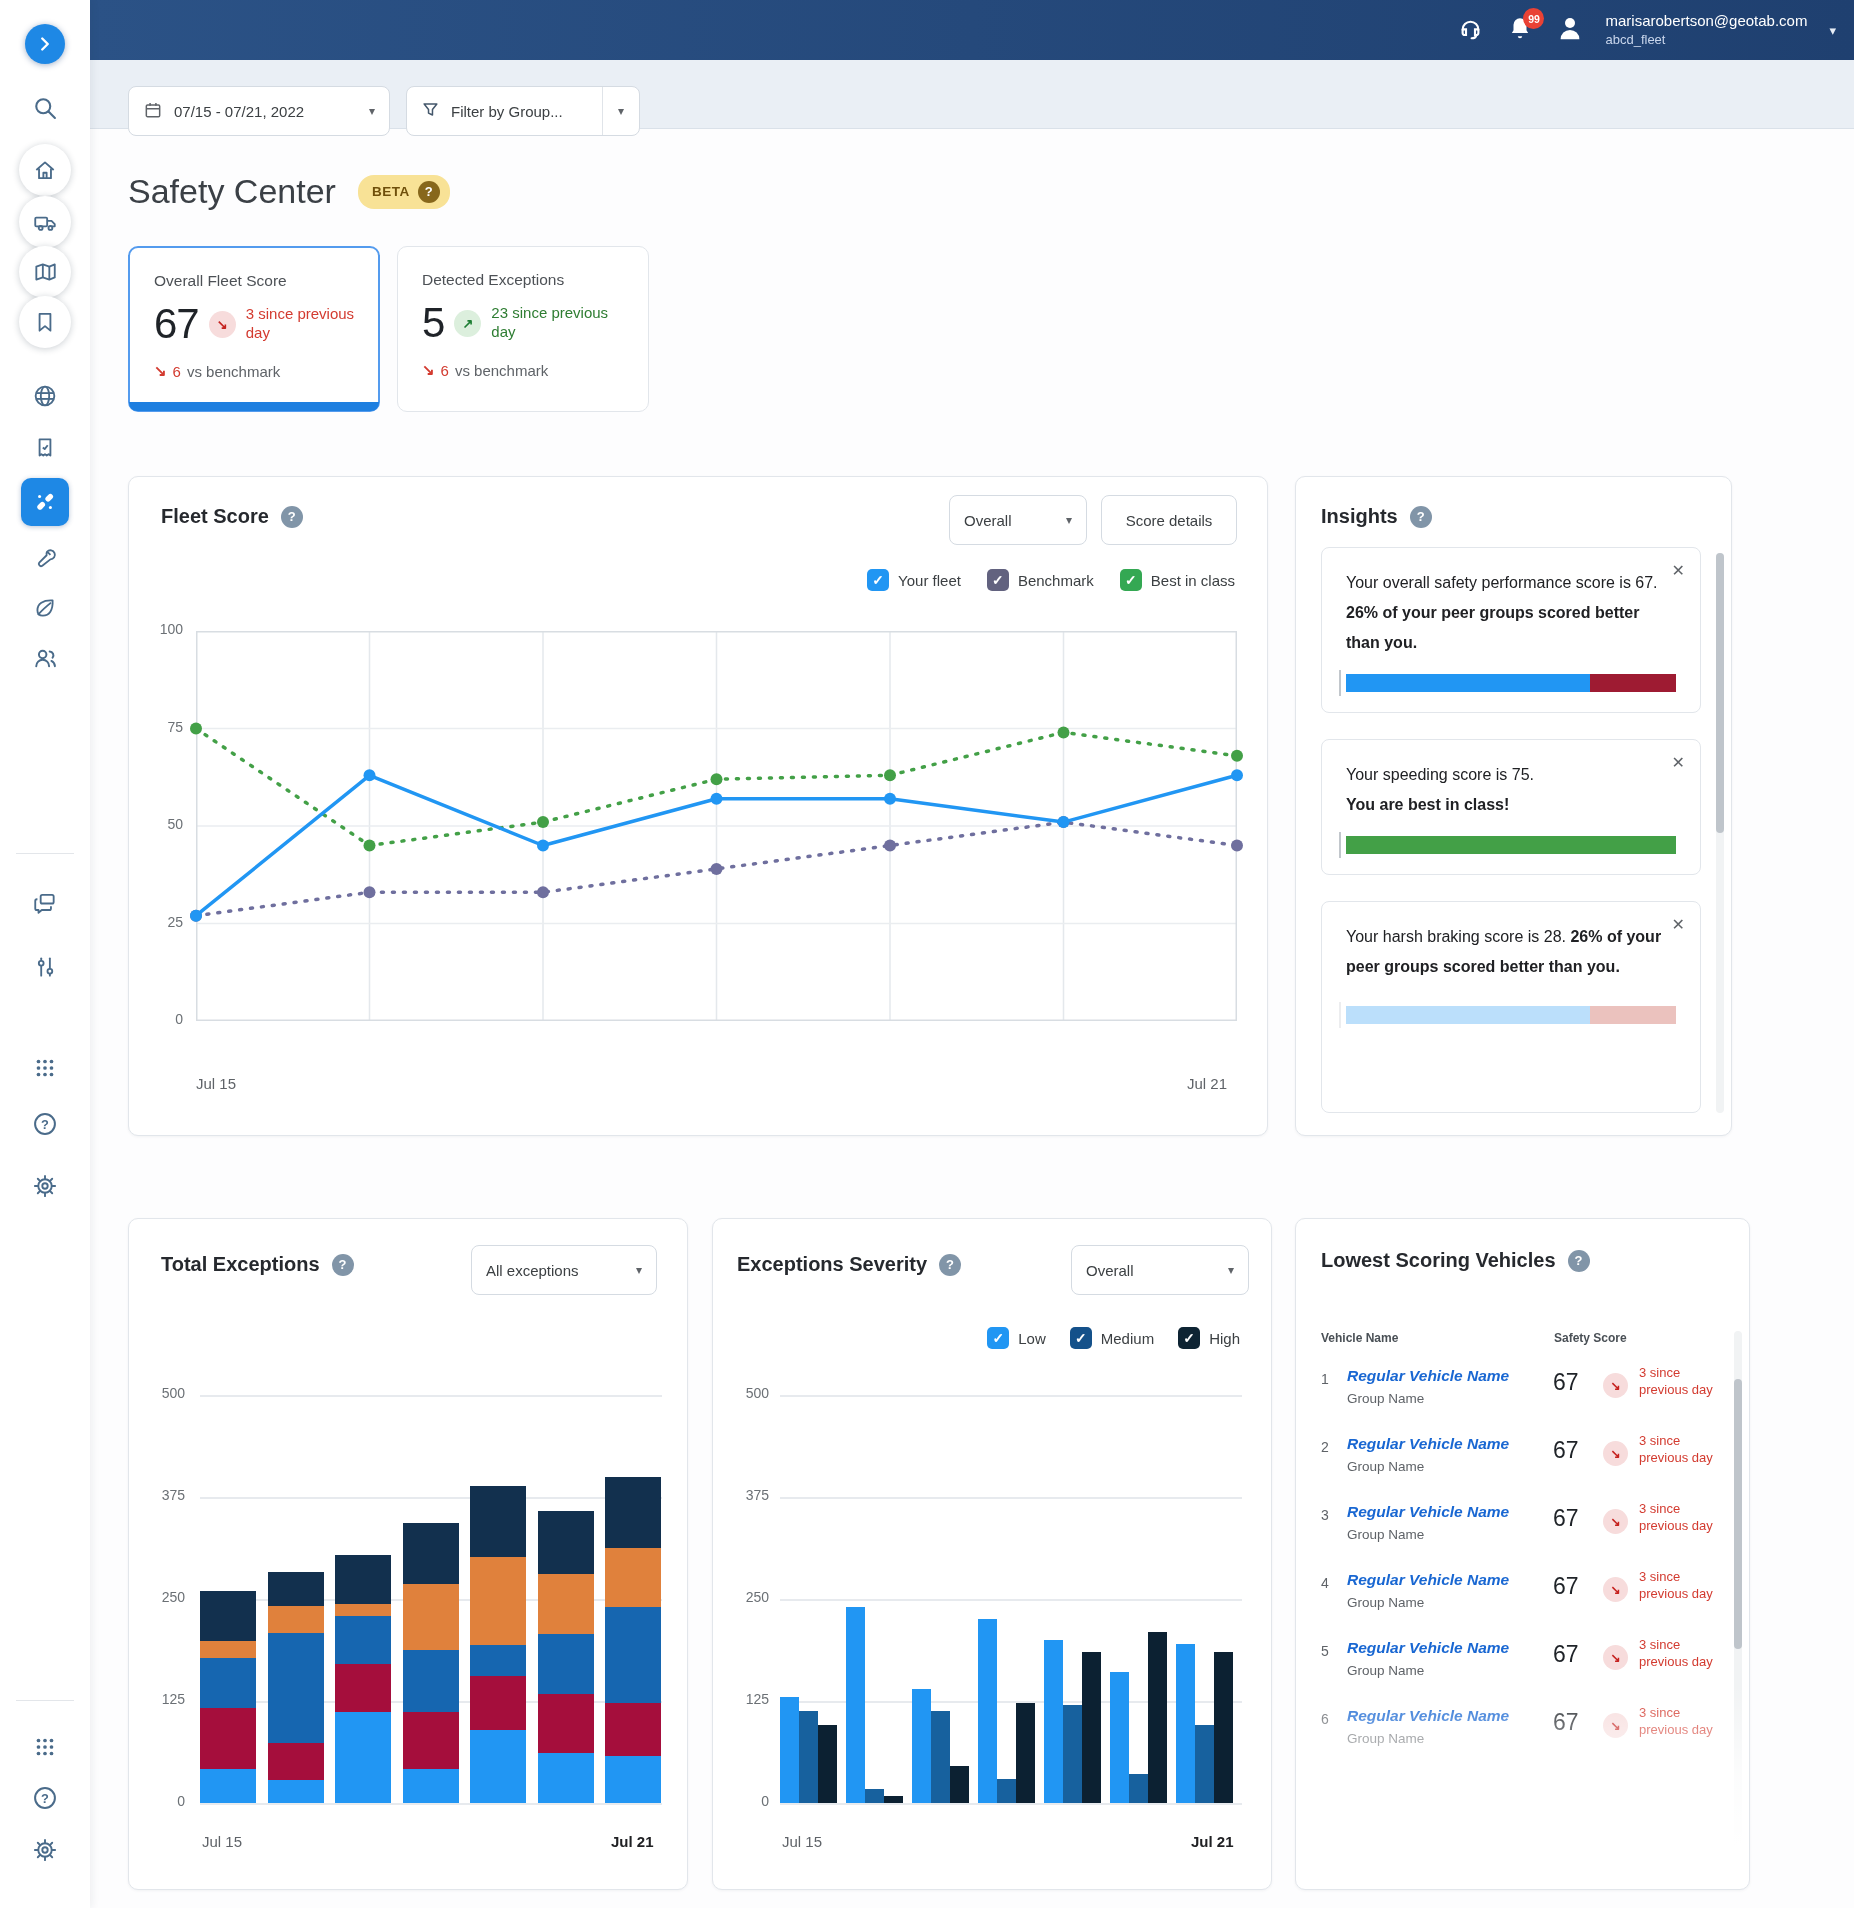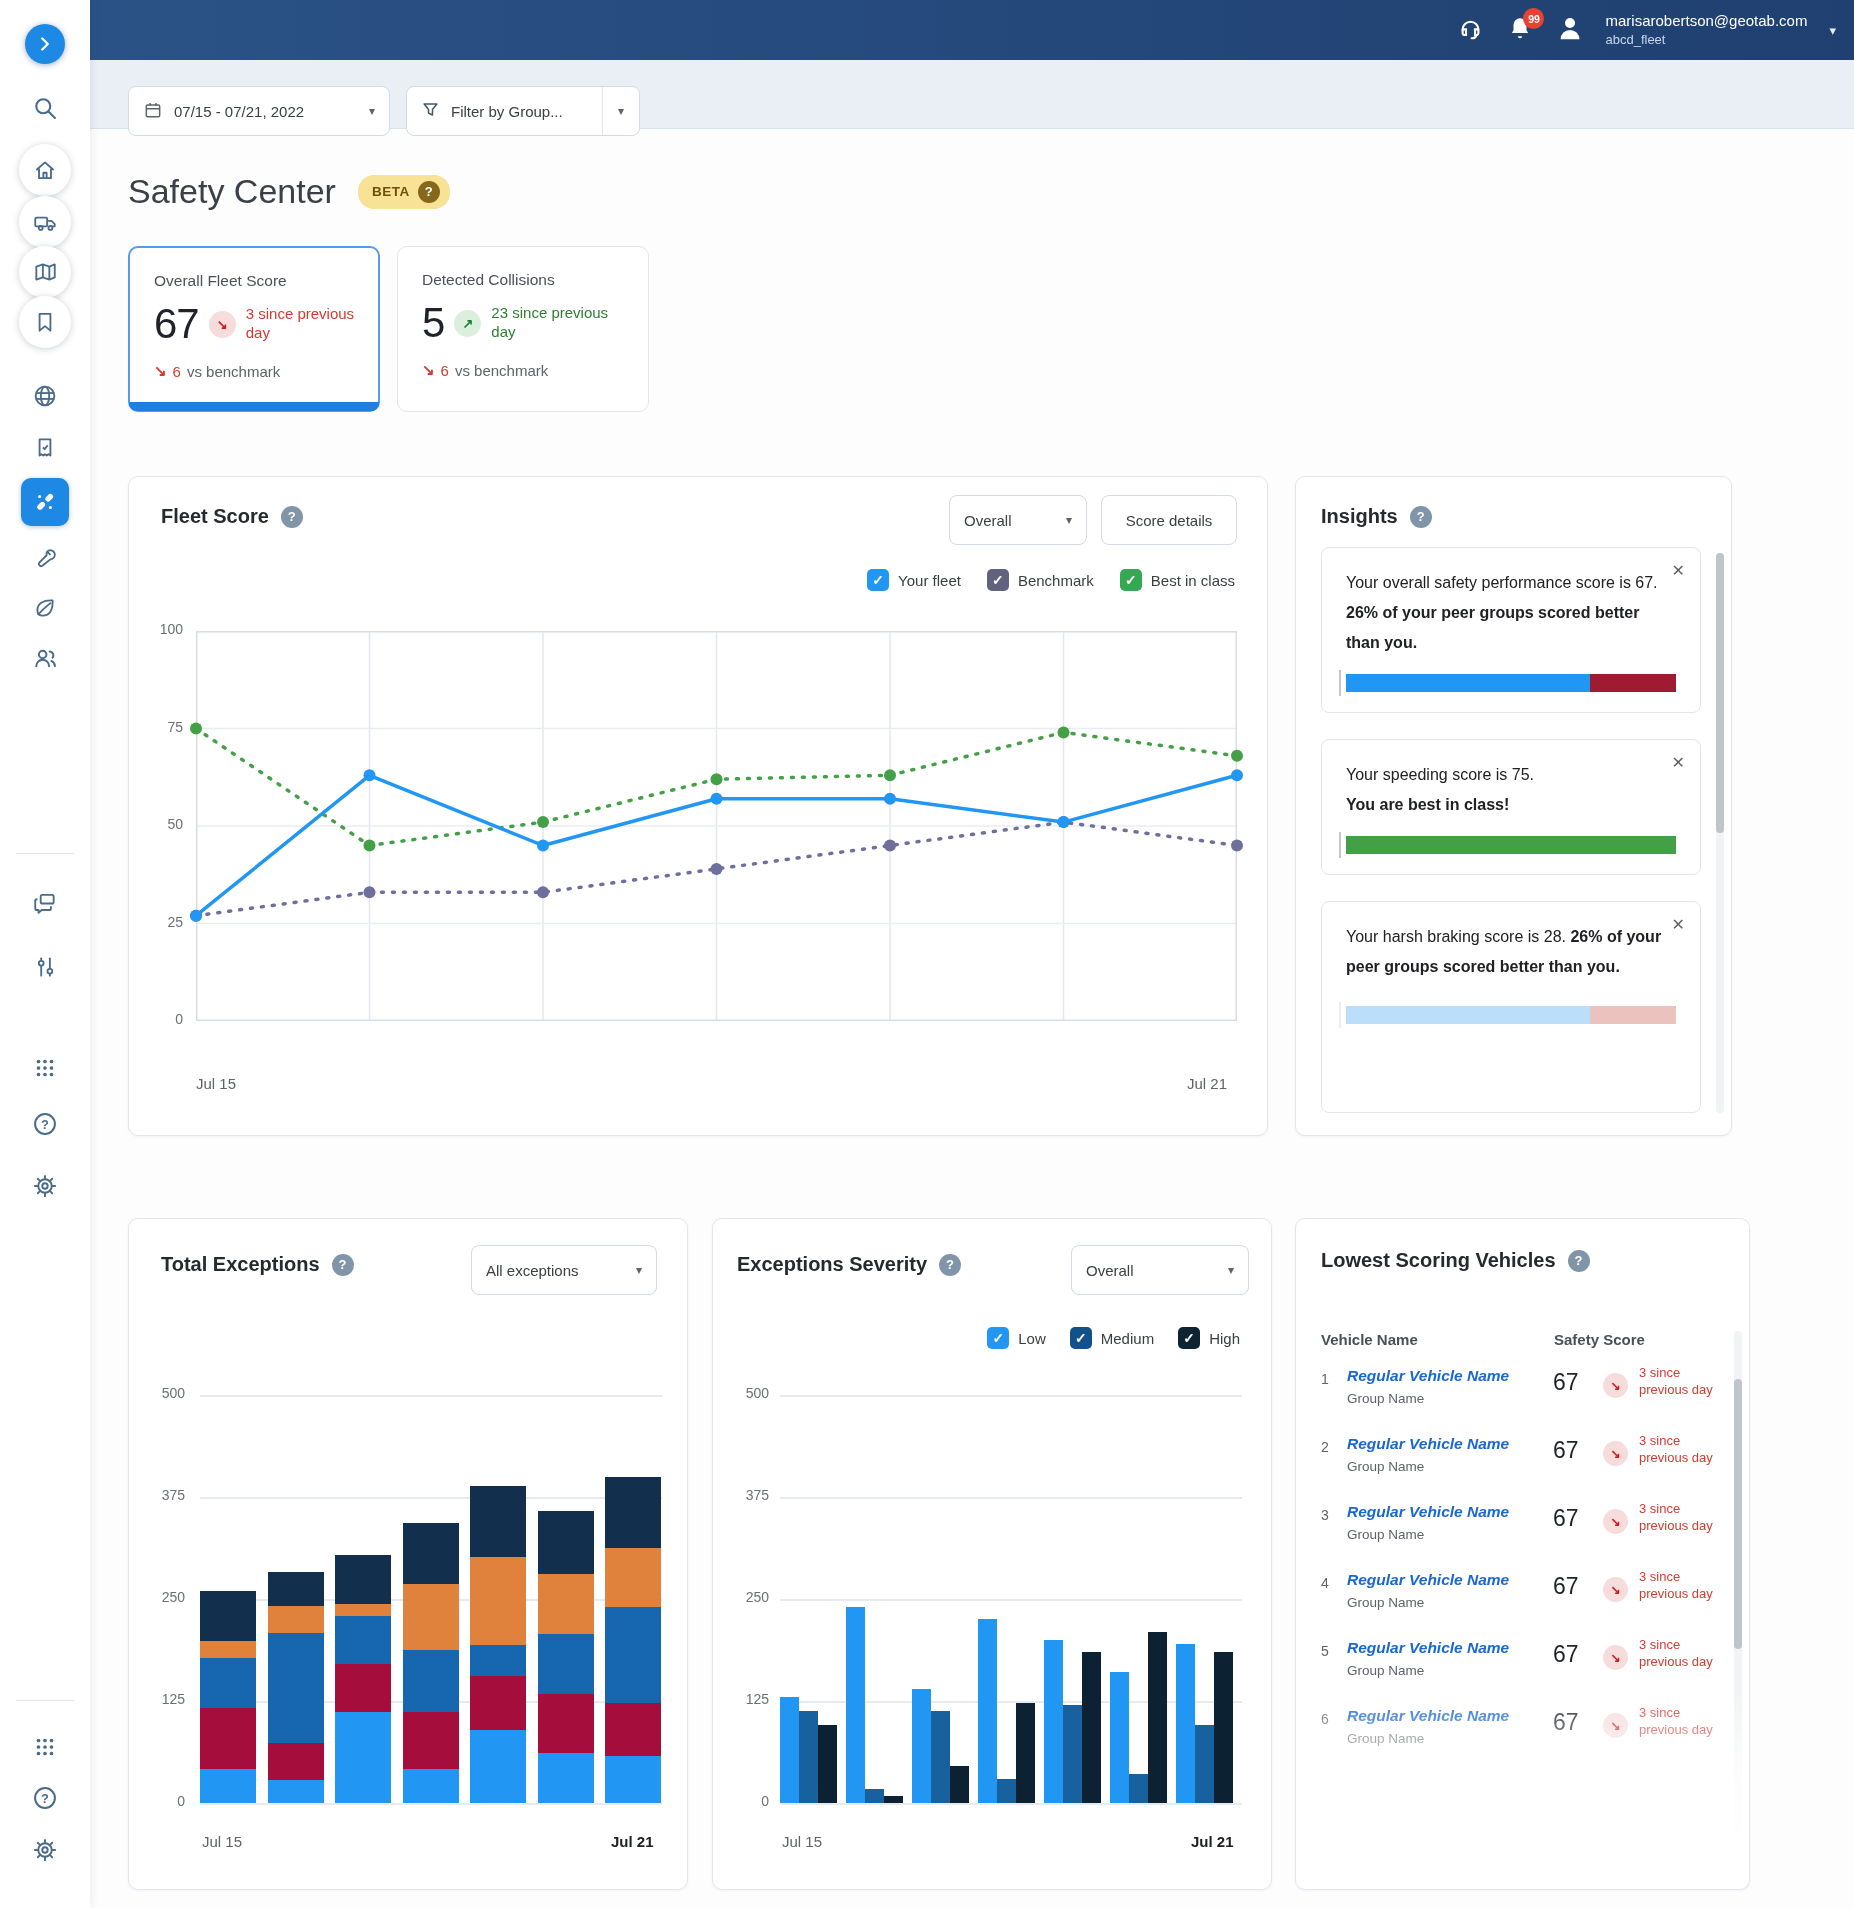--- a/index.html
+++ b/index.html
@@ -108,21 +108,21 @@
 
   #sev-card{left:712px;top:1218px;width:560px;height:672px;}
   #sev-title{left:24px;top:34px;}
   #sev-dd{position:absolute;left:358px;top:26px;width:178px;}
   #sev-legend{top:108px;right:31px;gap:24px;}
   #sev-plot{left:67px;top:176px;width:462px;height:408px;}
 
   
   #veh-card{left:1295px;top:1218px;width:455px;height:672px;overflow:hidden;}
   #veh-title{left:25px;top:30px;}
-  .veh-col{position:absolute;top:112px;font-size:15px;font-weight:600;color:#4A5056;}
+  .veh-col{position:absolute;top:112px;font-size:12px;font-weight:600;color:#4A5056;}
   #veh-col-name{left:25px;}
   #veh-col-score{left:258px;}
   .veh-row{position:absolute;left:25px;width:405px;height:60px;}
   .veh-rank{position:absolute;left:0;top:6px;font-size:14px;color:#5F6368;}
   .veh-name{position:absolute;left:26px;top:2px;font-size:15.5px;font-weight:600;color:#1967D2;cursor:pointer;font-style:italic;}
   .veh-group{position:absolute;left:26px;top:26px;font-size:13.5px;color:#5F6368;}
   .veh-score{position:absolute;left:232px;top:4px;font-size:23px;color:#1F2328;}
   .veh-trend{position:absolute;left:282px;top:8px;}
   .veh-delta{position:absolute;left:318px;top:0;width:92px;font-size:13px;line-height:1.3;color:#D33B30;}
   #veh-fade{position:absolute;left:1px;right:1px;top:466px;height:190px;background:linear-gradient(to bottom,rgba(255,255,255,0) 0%,rgba(255,255,255,.78) 48%,#fff 85%);pointer-events:none;z-index:2;}
@@ -413,21 +413,21 @@
       <span class="sc-delta red" style="width:118px">3 since previous day</span>
     </div>
     <div class="sc-bench">
       <span class="arrow">↘</span>
       <span class="num">6</span>
       <span>vs benchmark</span>
     </div>
     <div class="sel-strip"></div>
   </div>
   <div class="score-card" style="left:397px">
-    <div class="sc-label">Detected Collisions</div>
+    <div class="sc-label">Detected Exceptions</div>
     <div class="sc-main">
       <span class="sc-value">5</span>
       <span class="trend-circle trend-green">↗</span>
       <span class="sc-delta green" style="width:118px">23 since previous day</span>
     </div>
     <div class="sc-bench">
       <span class="arrow">↘</span>
       <span class="num">6</span>
       <span>vs benchmark</span>
     </div>

